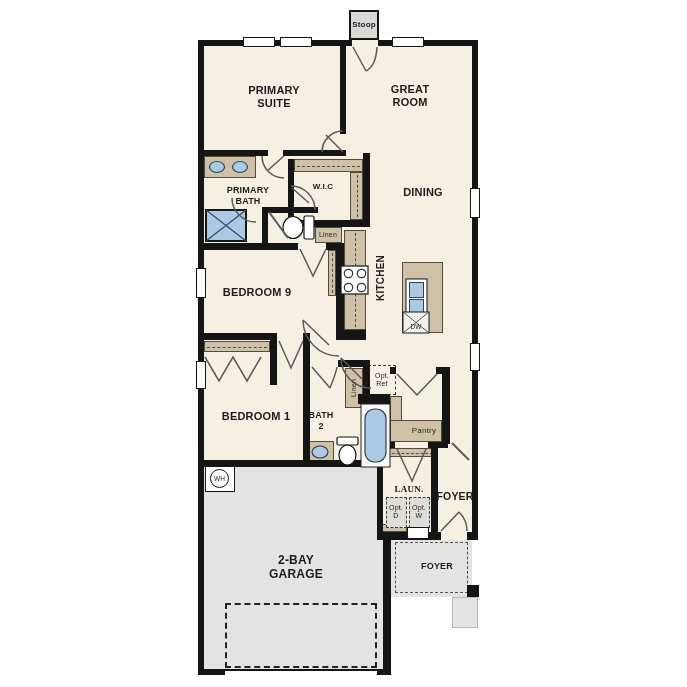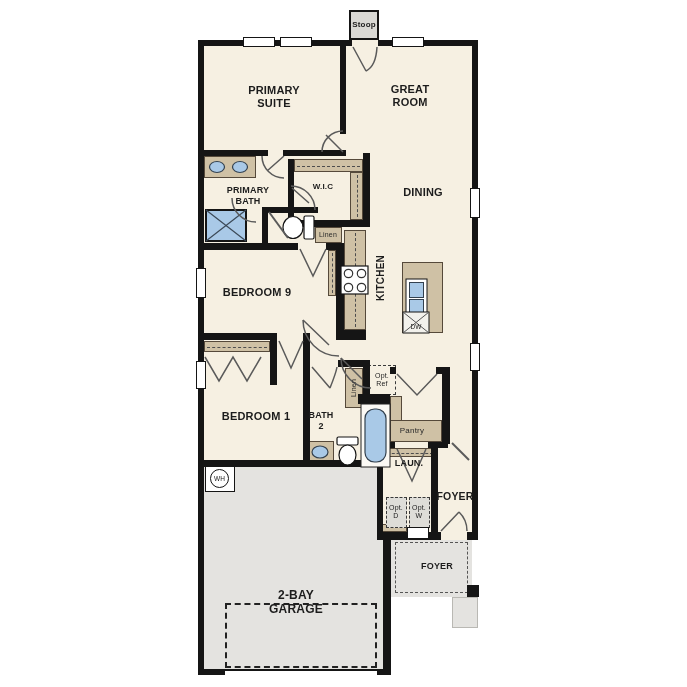--- a/index.html
+++ b/index.html
@@ -184,25 +184,25 @@
   <div class="lbl room" style="left:423px;top:192px;">DINING</div>
   <div class="lbl room rot" style="left:381px;top:278px;font-size:10px;">KITCHEN</div>
   <div class="lbl tiny" style="left:416px;top:327px;font-size:6.5px;">DW</div>
   <div class="lbl room" style="left:257px;top:292px;">BEDROOM 9</div>
   <div class="lbl room" style="left:256px;top:416px;">BEDROOM 1</div>
   <div class="lbl small-room" style="left:321px;top:421px;">BATH
 2</div>
   <div class="lbl cab-lbl rot" style="left:354px;top:388px;font-size:7px;">Linen</div>
   <div class="lbl tiny" style="left:382px;top:380px;">Opt.
 Ref</div>
-  <div class="lbl cab-lbl" style="left:412px;top:431px;">Pantry</div>
-  <div class="lbl small-room" style="left:409px;top:463px;">LAUN.</div>
+  <div class="lbl cab-lbl" style="left:424px;top:431px;">Pantry</div>
+  <div class="lbl small-room" style="left:409px;top:489px;font-family:Liberation Serif, serif;">LAUN.</div>
   <div class="lbl tiny" style="left:396px;top:512px;">Opt.
 D</div>
   <div class="lbl tiny" style="left:419px;top:512px;">Opt.
 W</div>
   <div class="lbl room" style="left:455px;top:496px;font-size:10.5px;text-align:center;">FOYER</div>
   <div class="lbl tiny" style="left:219.5px;top:478.5px;font-size:6.5px;z-index:6;">WH</div>
-  <div class="lbl room" style="left:296px;top:567px;font-size:12px;margin-top:35px;">2-BAY
+  <div class="lbl room" style="left:296px;top:567px;font-size:12px;">2-BAY
 GARAGE</div>
   <div class="lbl small-room" style="left:437px;top:566px;">FOYER</div>
 
 </div>
 
 </body></html>

